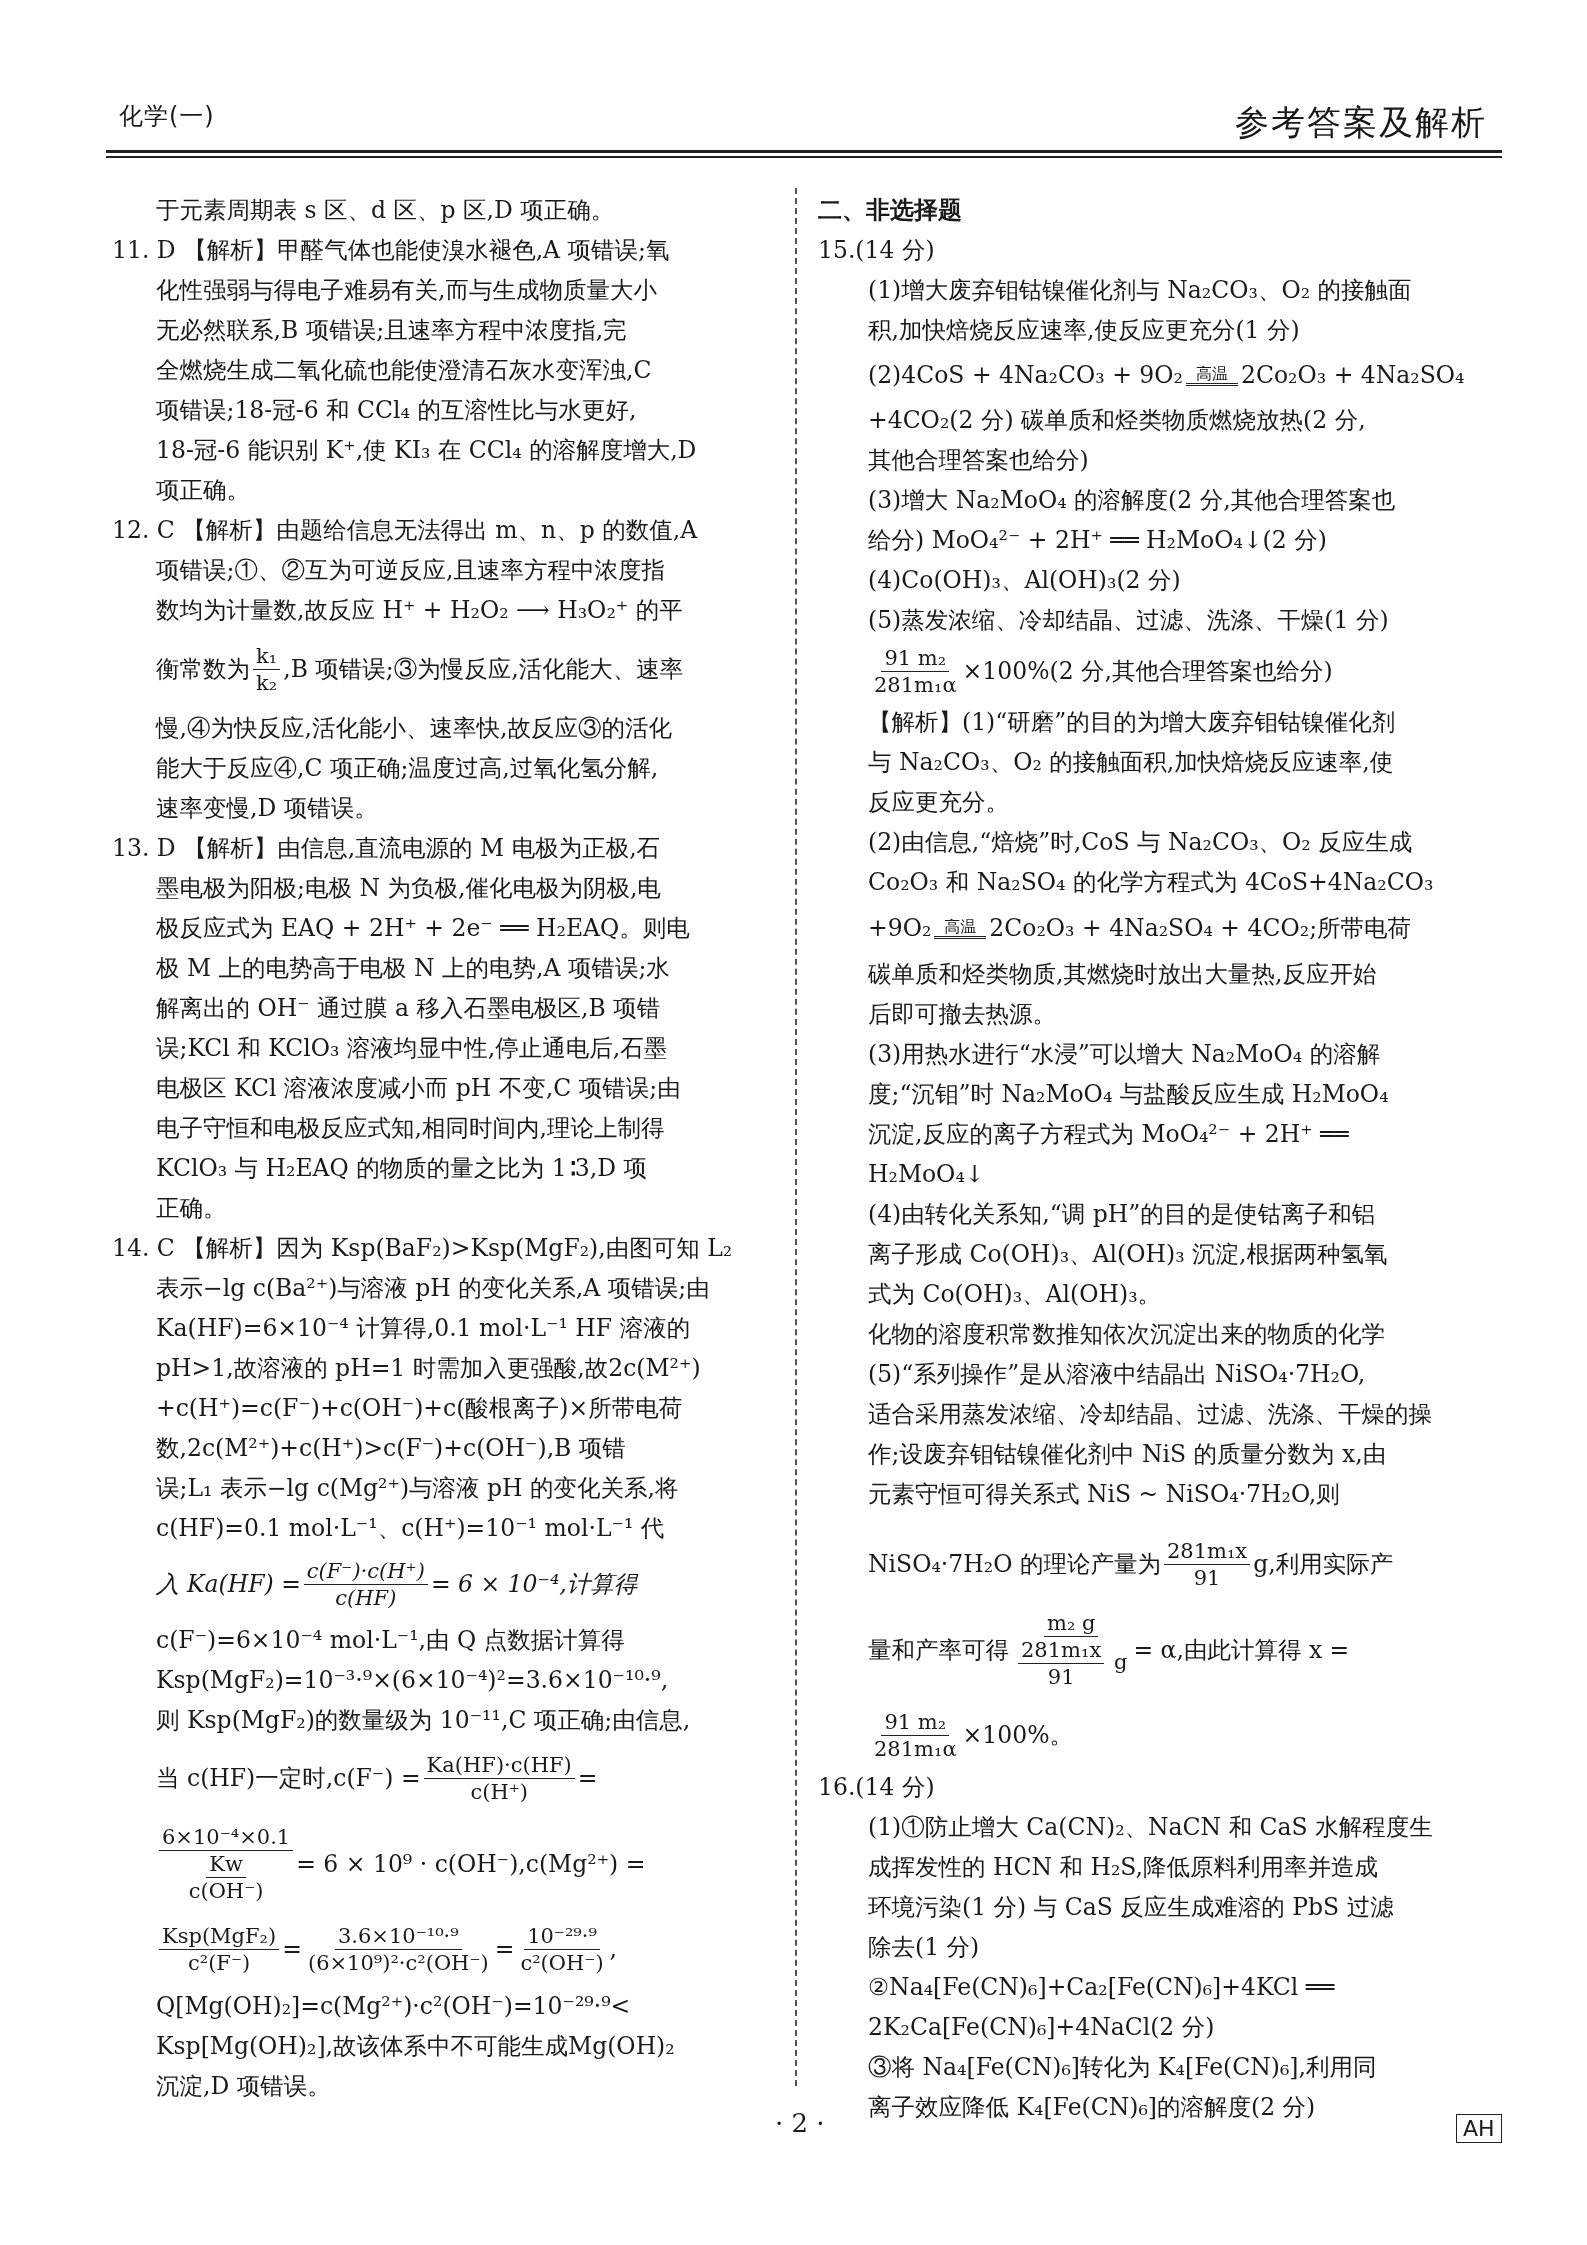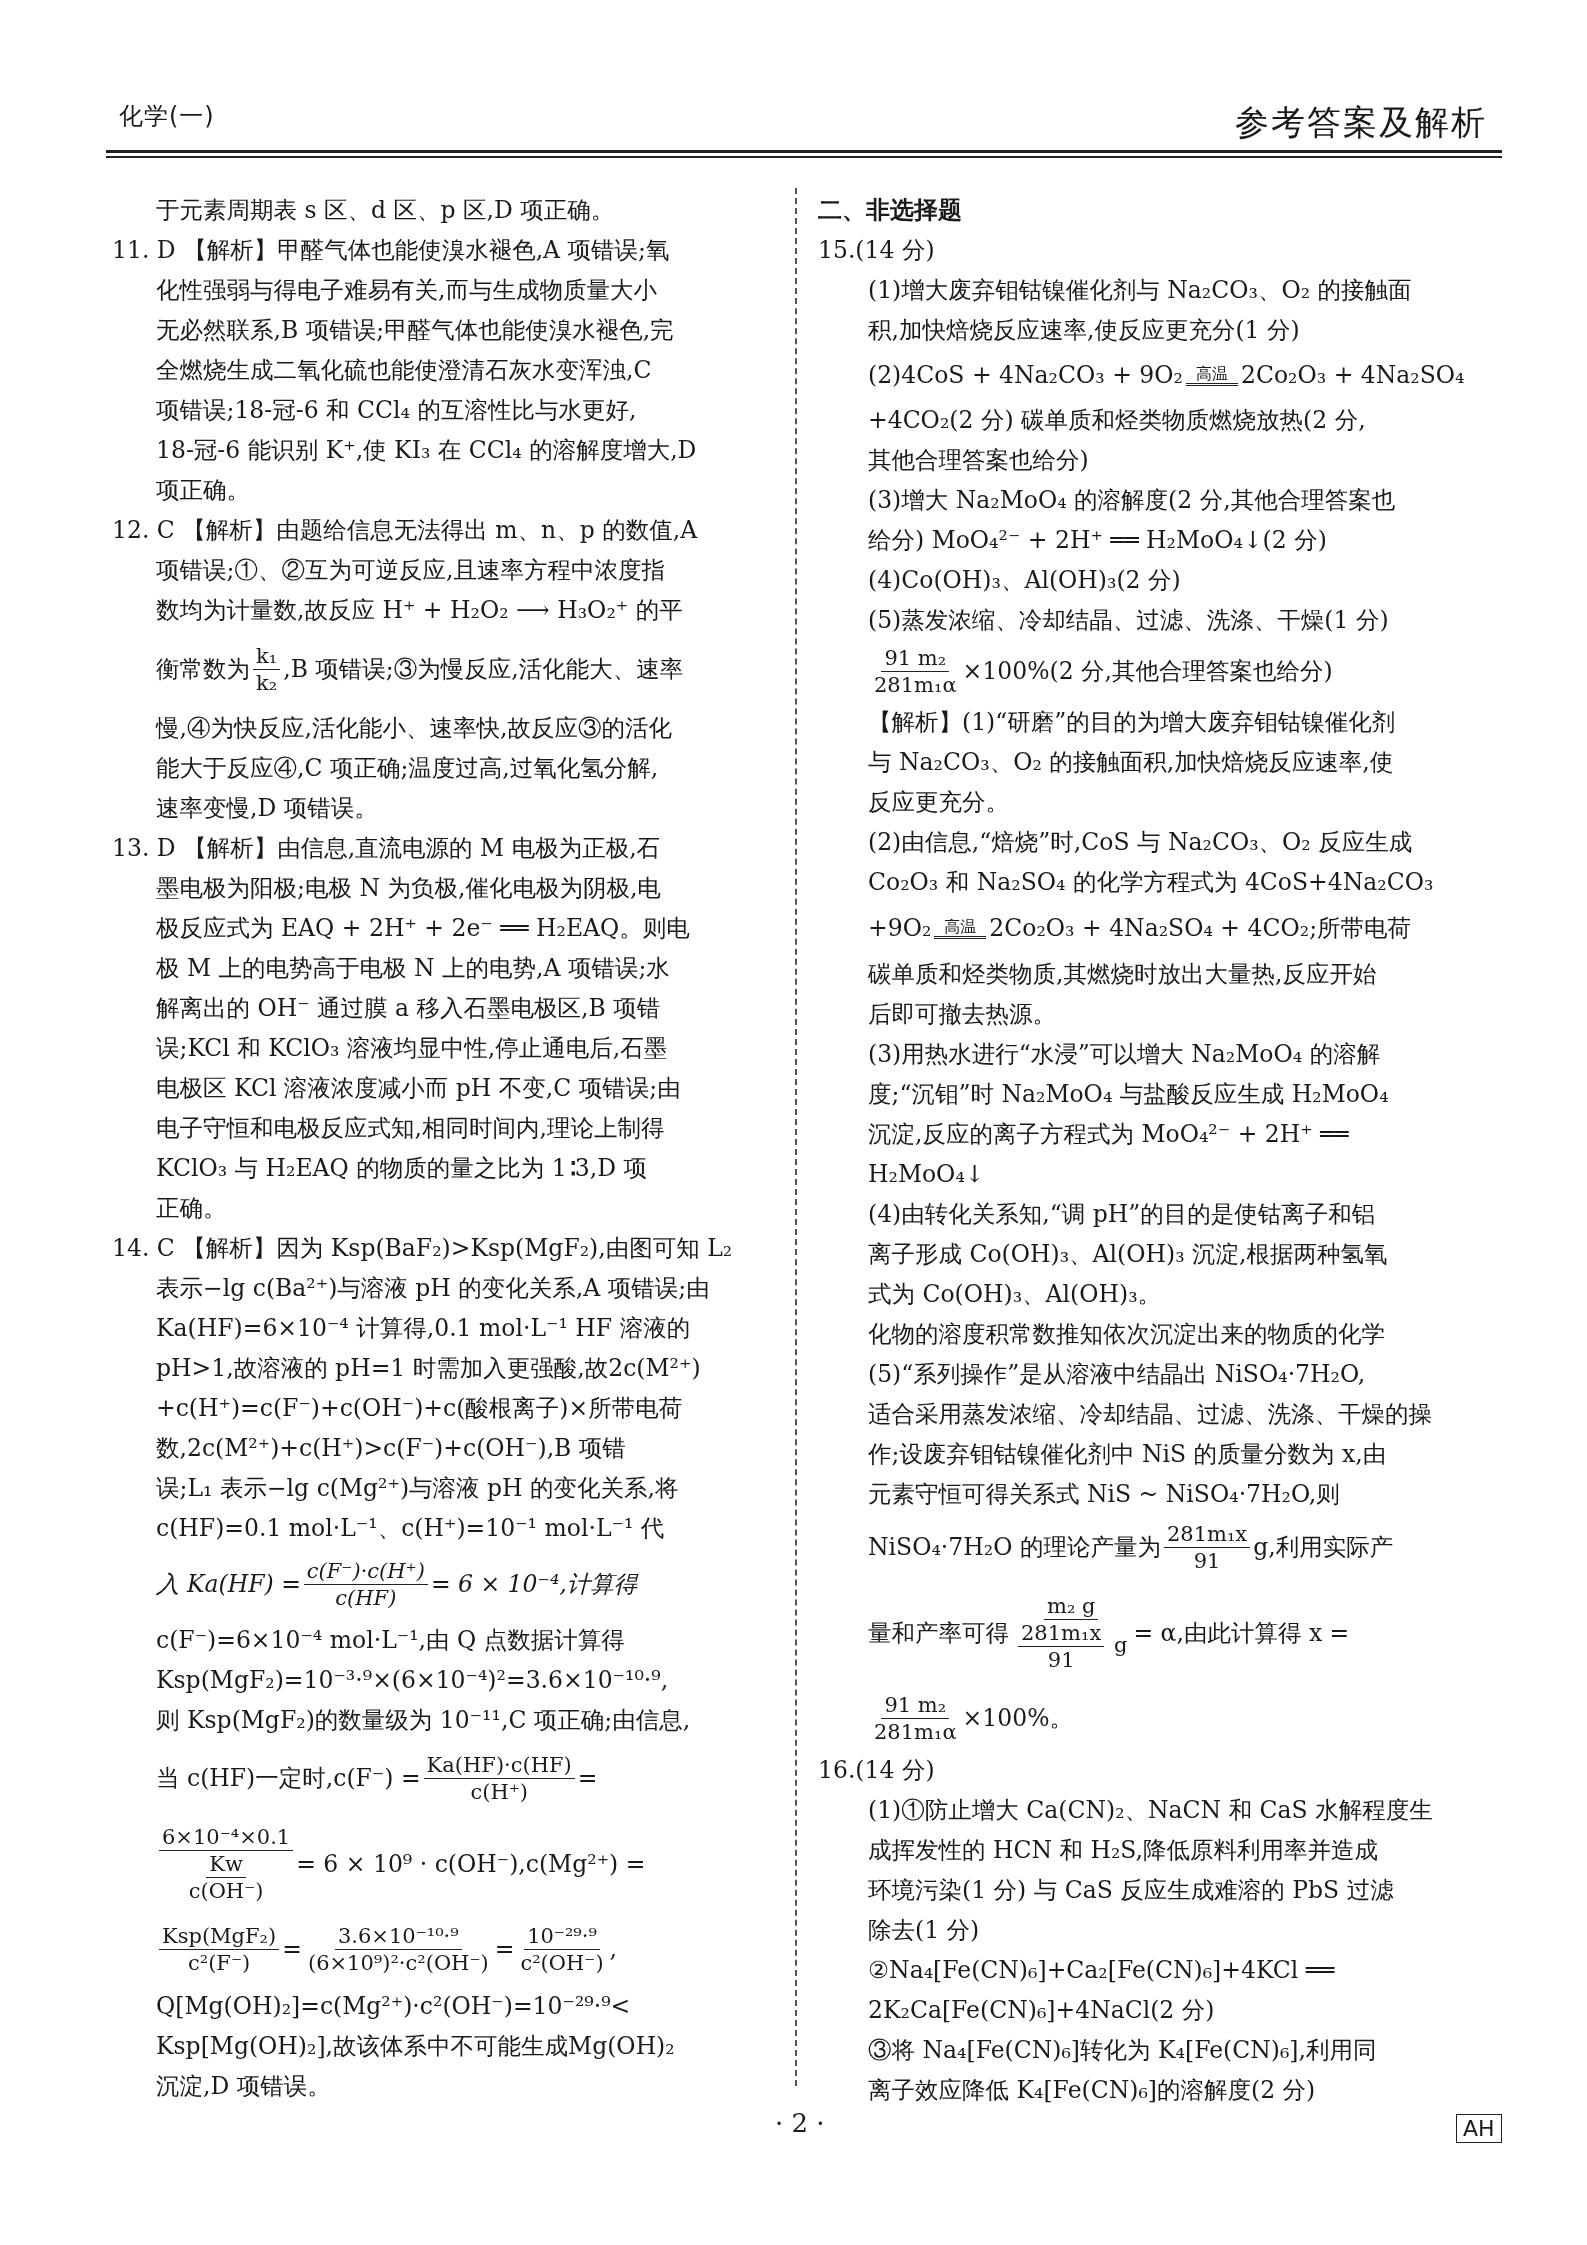--- a/index.html
+++ b/index.html
@@ -33,21 +33,21 @@
 <div class="hdr-left">化学(一)</div>
 <div class="hdr-right">参考答案及解析</div>
 <div class="rule"></div>
 <div class="divider"></div>
 
 <div class="col left">
   <div id="left-lines-1">
       <div class="line ind">于元素周期表 s 区、d 区、p 区,D 项正确。</div>
       <div class="line">11. D  【解析】甲醛气体也能使溴水褪色,A 项错误;氧</div>
       <div class="line ind">化性强弱与得电子难易有关,而与生成物质量大小</div>
-      <div class="line ind">无必然联系,B 项错误;甲醛气体也能使溴水褪色,完</div>
+      <div class="line ind">无必然联系,B 项错误;且速率方程中浓度指,完</div>
       <div class="line ind">全燃烧生成二氧化硫也能使澄清石灰水变浑浊,C</div>
       <div class="line ind">项错误;18-冠-6 和 CCl₄ 的互溶性比与水更好,</div>
       <div class="line ind">18-冠-6 能识别 K⁺,使 KI₃ 在 CCl₄ 的溶解度增大,D</div>
       <div class="line ind">项正确。</div>
       <div class="line">12. C  【解析】由题给信息无法得出 m、n、p 的数值,A</div>
       <div class="line ind">项错误;①、②互为可逆反应,且速率方程中浓度指</div>
       <div class="line ind">数均为计量数,故反应 H⁺ + H₂O₂ ⟶ H₃O₂⁺ 的平</div>
     </div>
 
   <div class="line ind tall" style="min-height:78px;">
@@ -206,21 +206,21 @@
       <div class="line ind2">(4)由转化关系知,“调 pH”的目的是使钴离子和铝</div>
       <div class="line ind2">离子形成 Co(OH)₃、Al(OH)₃ 沉淀,根据两种氢氧</div>
       <div class="line ind2">式为 Co(OH)₃、Al(OH)₃。</div>
       <div class="line ind2">化物的溶度积常数推知依次沉淀出来的物质的化学</div>
       <div class="line ind2">(5)“系列操作”是从溶液中结晶出 NiSO₄·7H₂O,</div>
       <div class="line ind2">适合采用蒸发浓缩、冷却结晶、过滤、洗涤、干燥的操</div>
       <div class="line ind2">作;设废弃钼钴镍催化剂中 NiS 的质量分数为 x,由</div>
       <div class="line ind2">元素守恒可得关系式 NiS ~ NiSO₄·7H₂O,则</div>
     </div>
 
-  <div class="line ind2 tall" style="min-height:66px;">
+  <div class="line ind2 tall" style="min-height:66px;margin-top:17px;">
     <span>NiSO₄·7H₂O 的理论产量为</span>
     <span class="frac">
       <span class="num">281m₁x</span>
       <span class="den">91</span>
     </span>
     <span>g,利用实际产</span>
   </div>
 
   <div class="line ind2 tall" style="min-height:106px;">
     <span>量和产率可得</span>

